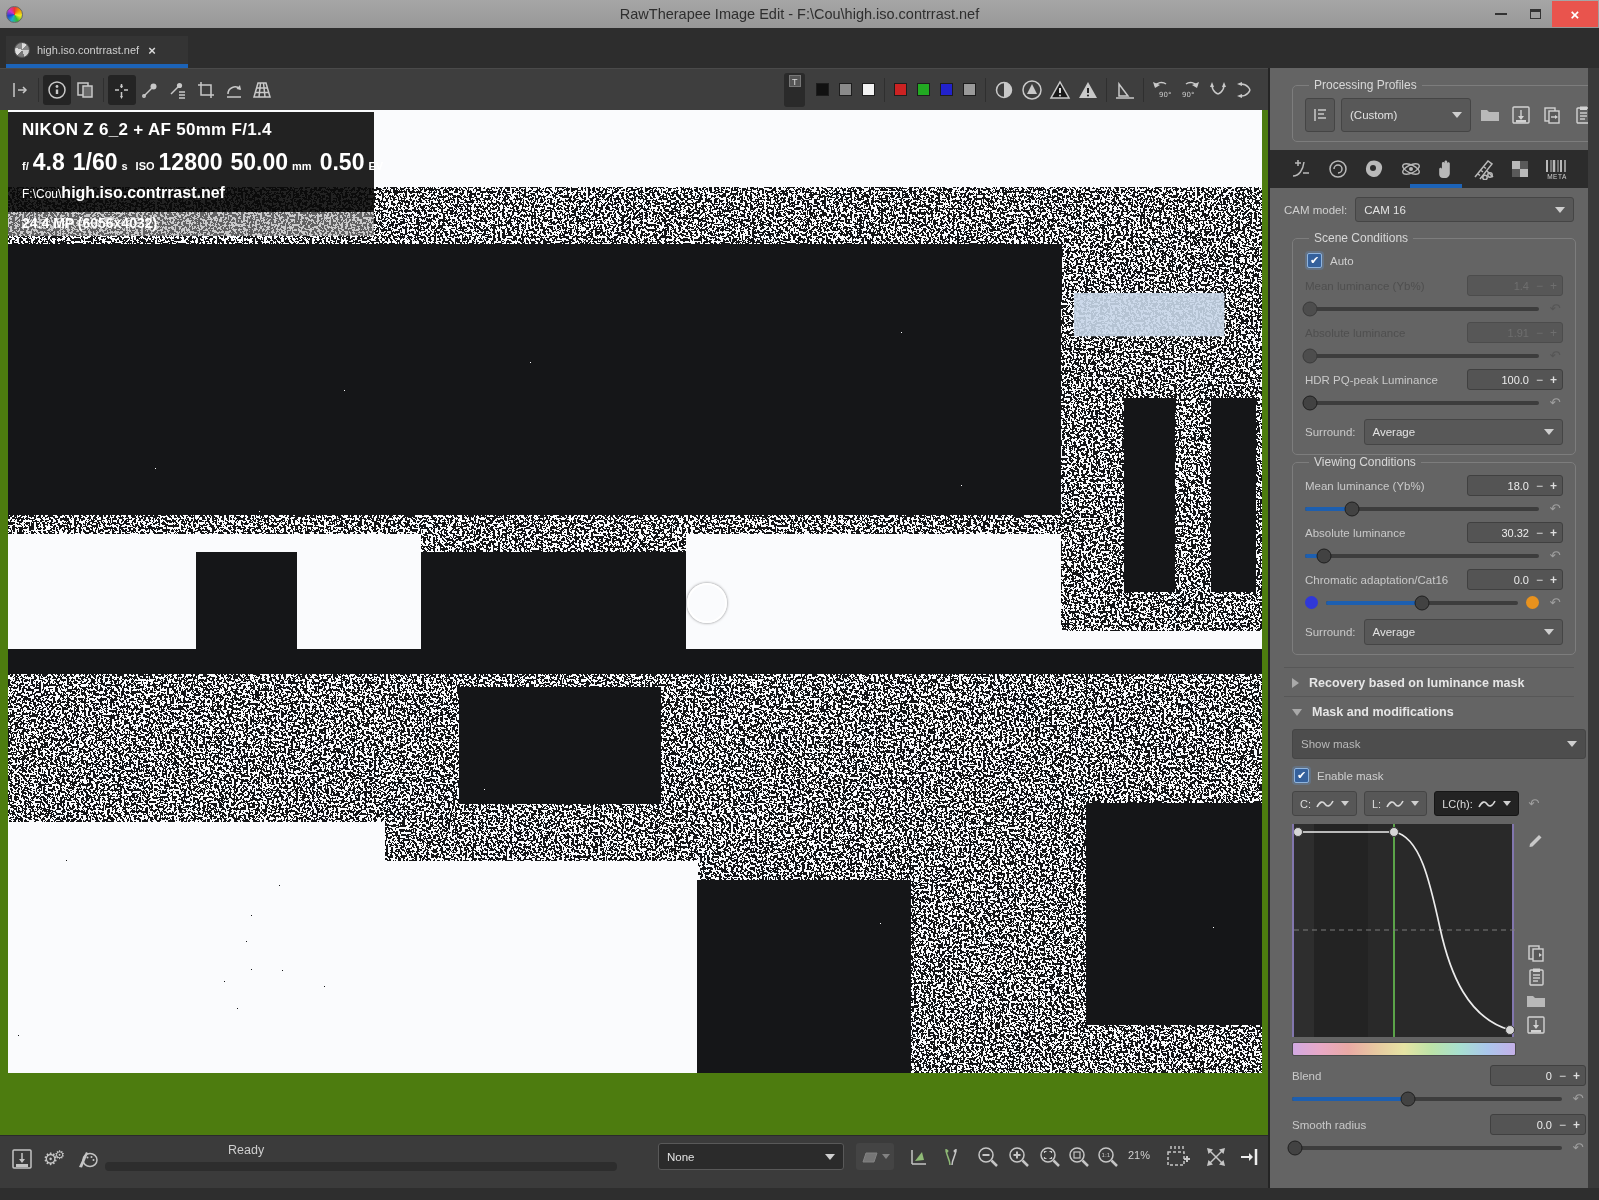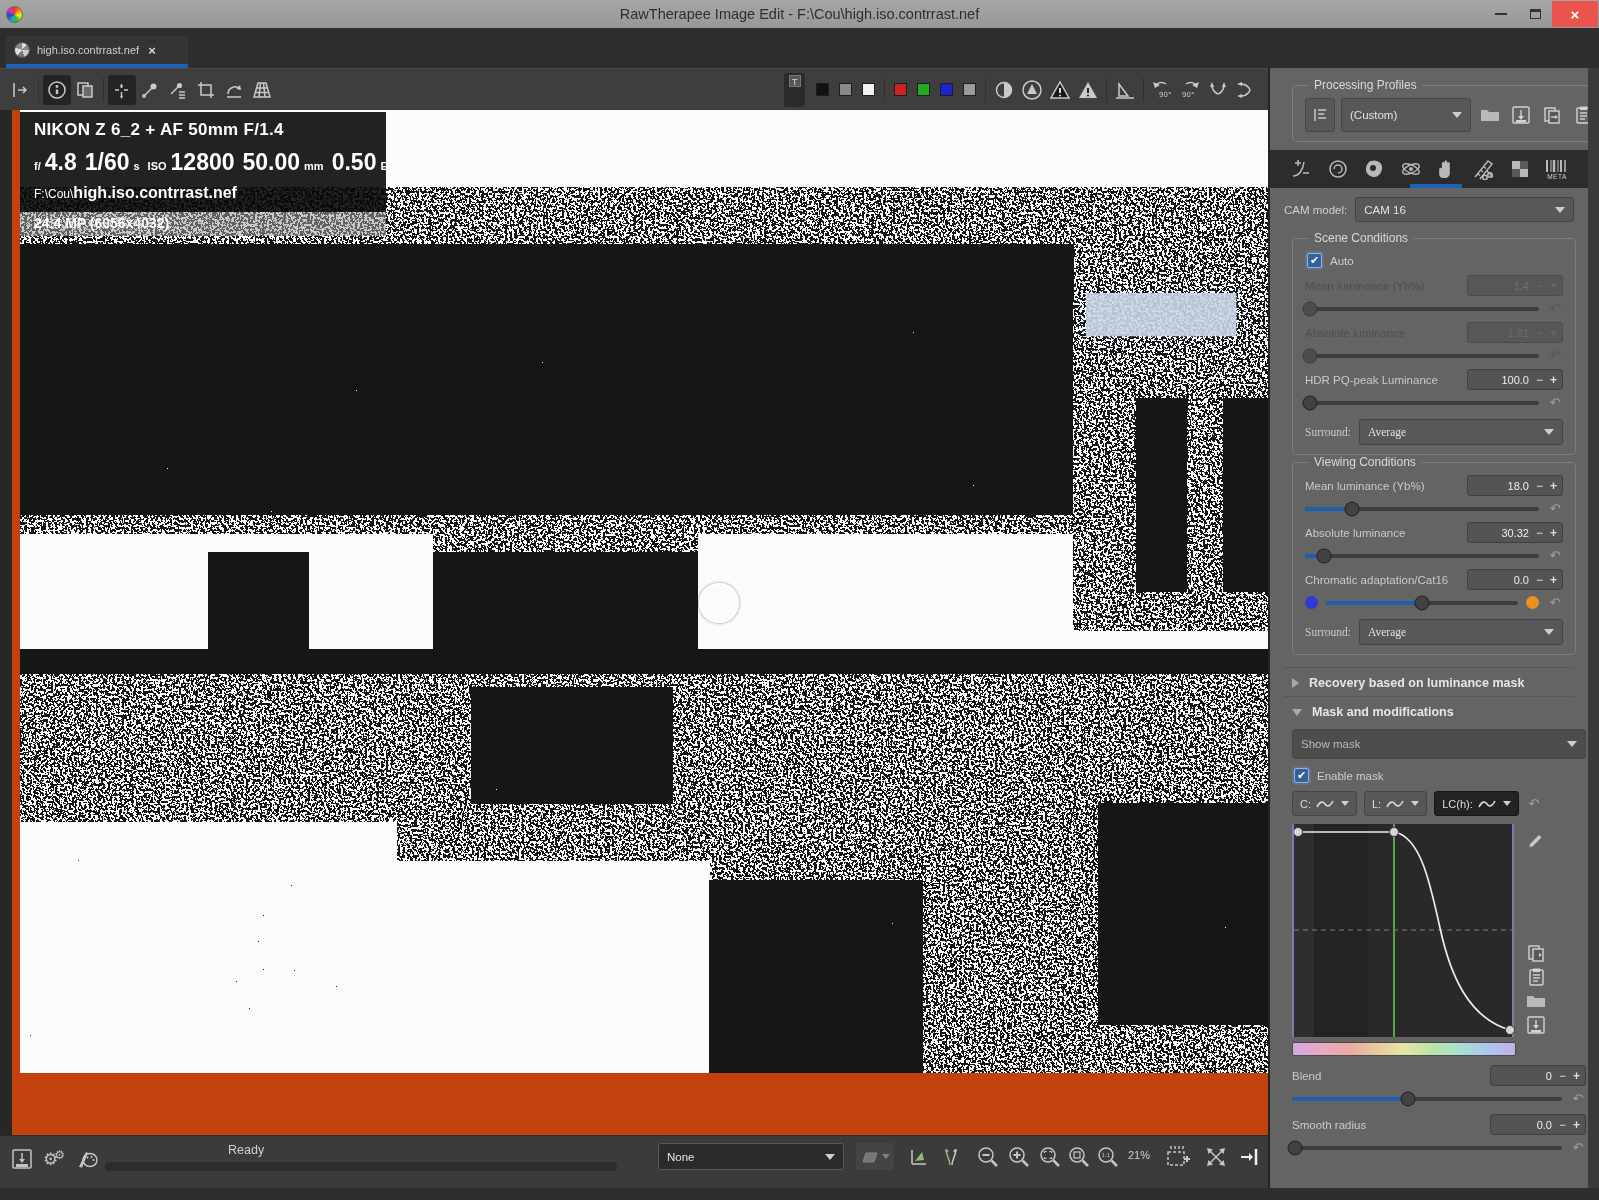--- a/index.html
+++ b/index.html
@@ -39,21 +39,21 @@
   .ib .fil { fill:#c9c9c9; stroke:none; }
   .vsep { width:1px; height:24px; background:#2f2f2f; margin:0 4px; flex:none; }
   .sw { width:13px; height:13px; border:1px solid #1d1d1d; flex:none; margin:0 5px; }
   .rot-lbl { font-size:7px; fill:#c9c9c9; stroke:none; font-family:"DejaVu Sans",sans-serif; }
   #bgcol-btn { width:22px; height:34px; background:#2a2a2a; border-radius:3px; margin:0 6px 0 2px;
     display:flex; justify-content:center; }
   #bgcol-btn .t { font-size:9px; color:#ddd; background:#555; width:12px; height:12px; text-align:center;
     line-height:12px; margin-top:2px; border:1px solid #777; }
 
   
-  #editor-bg { position:absolute; left:12px; top:110px; width:1268px; height:1025px; background:#c2410c; }
+  #editor-bg { position:absolute; left:0; top:110px; width:1268px; height:1025px; background:#4d7c0f; }
   #photo { position:absolute; left:8px; top:0; width:1254px; height:963px; background:#e8eaee; overflow:hidden; }
   #photo svg.noise { position:absolute; inset:0; }
   #photo .tint { position:absolute; inset:0; background:rgba(203,214,233,0.10); }
   #cursor-circle { position:absolute; left:679px; top:473px; width:40px; height:40px; border-radius:50%;
     border:2px solid rgba(255,255,255,0.95); box-shadow:0 0 3px rgba(0,0,0,.5); }
 
   
   #overlay { position:absolute; left:0; top:2px; width:366px; }
   #overlay .dark { background:rgba(10,10,10,0.90); padding:8px 14px 4px; }
   .ov-cam { color:#fff; font-weight:bold; font-size:17px; letter-spacing:.3px; }
@@ -123,21 +123,21 @@
   .track .knob { position:absolute; top:50%; width:15px; height:15px; background:#424242;
     border:1.5px solid #1f1f1f; border-radius:50%; transform:translate(-50%,-50%); }
   .reset { font-size:13px; color:#9f9f9f; line-height:1; width:16px; text-align:center; }
 
   .dis .lb { color:#4f4f4f; }
   .dis .spin { background:#575757; border-color:#4c4c4c; }
   .dis .spin .val,.dis .spin .mi,.dis .spin .pl { color:#6e6e6e; font-weight:normal; }
   .dis .track .knob { background:#4d4d4d; border-color:#3a3a3a; }
   .dis .reset { color:#555; }
 
-  .surround-row { display:flex; align-items:center; gap:8px; margin-top:10px;font-family:Liberation Serif, serif; }
+  .surround-row { display:flex; align-items:center; gap:8px; margin-top:10px; }
   .surround-row .lb { font-size:11.5px; color:#c9c9c9; }
   .surround-row .sel { flex:1; height:26px; }
 
   .expander { display:flex; align-items:center; gap:10px; margin:0 14px; padding:8px 0 6px 8px;
     border-top:1px solid #575757; }
   .expander .tri-r { width:0; height:0; border-top:5px solid transparent; border-bottom:5px solid transparent;
     border-left:7px solid #a9a9a9; }
   .expander .tri-d { width:0; height:0; border-left:5px solid transparent; border-right:5px solid transparent;
     border-top:7px solid #a9a9a9; }
   .expander .tt { font-size:12.5px; font-weight:bold; color:#e6e6e6; }

